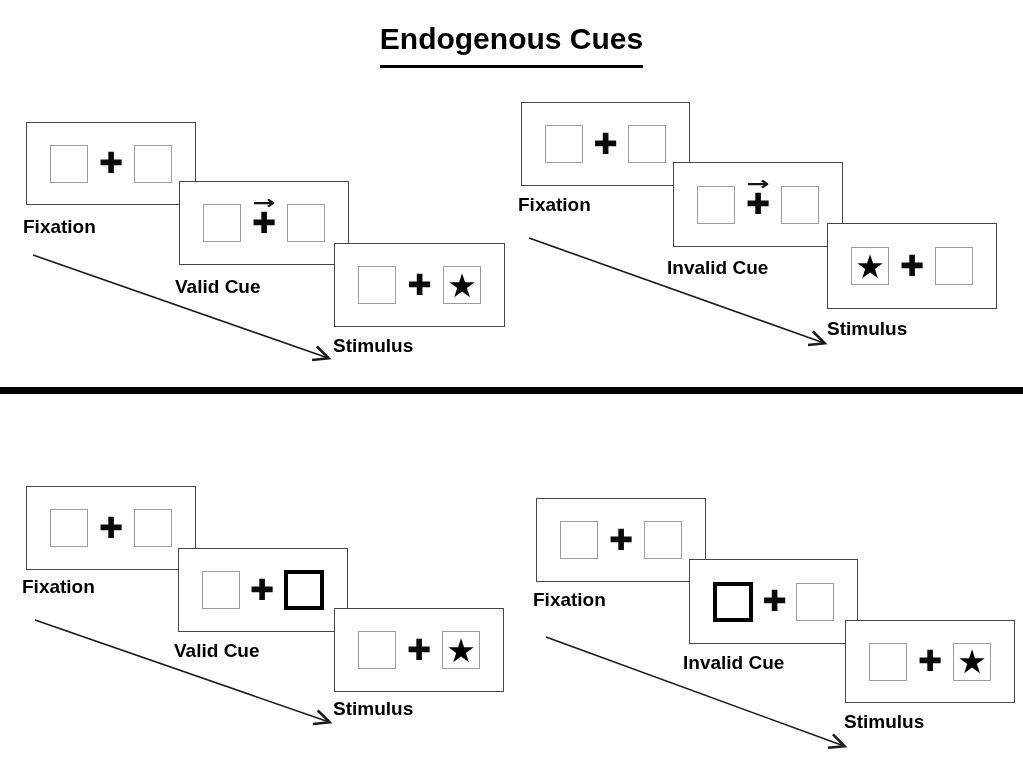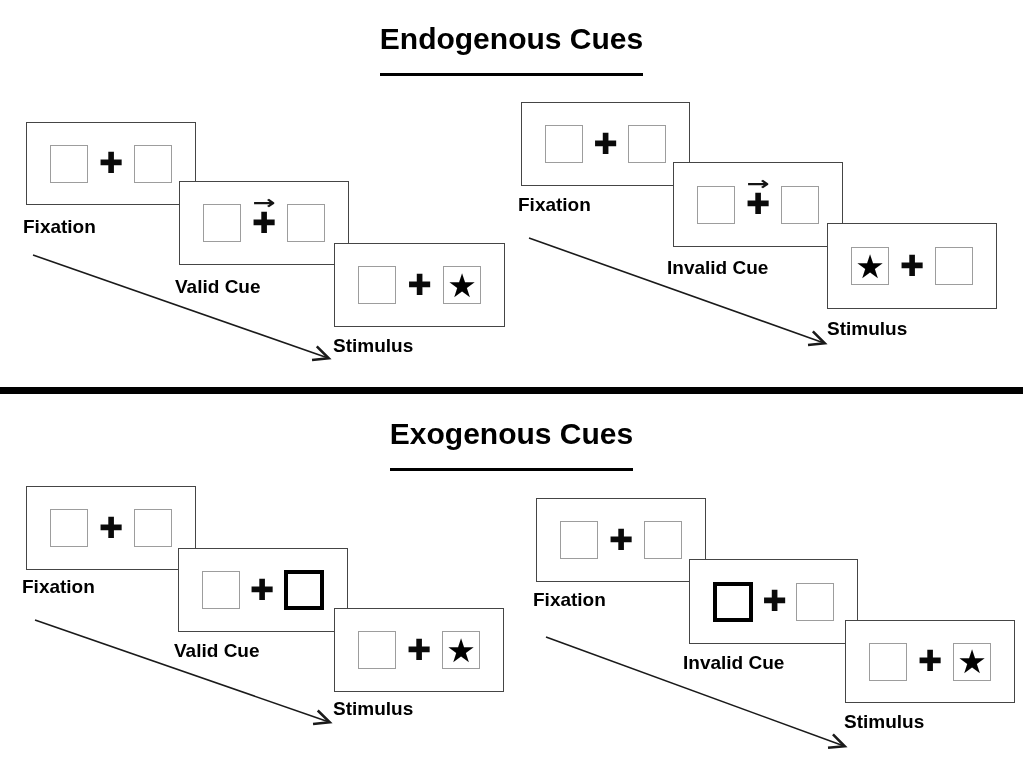--- a/index.html
+++ b/index.html
@@ -4,21 +4,21 @@
 <style>
   html,body{margin:0;padding:0;background:#ffffff;}
   .stage{
     position:relative;width:1023px;height:767px;background:#ffffff;overflow:hidden;
     font-family:"Liberation Sans","DejaVu Sans",sans-serif;color:#000;
   }
   .section-title{
     position:absolute;left:0;right:0;text-align:center;
     font-size:30px;font-weight:bold;letter-spacing:0px;
   }
-  .section-title span{border-bottom:3px solid #000;padding-bottom:18px;}
+  .section-title span{border-bottom:3px solid #000;padding-bottom:10px;}
   .divider{position:absolute;left:0;top:387px;width:100%;height:7px;background:#000;}
   .panel{
     position:absolute;background:#fff;border:1.5px solid #454545;
     display:flex;align-items:center;justify-content:space-between;
     padding:0 23px;box-sizing:border-box;
   }
   .box{
     width:38px;height:38px;border:1.5px solid #9d9d9d;background:#fff;
     display:flex;align-items:center;justify-content:center;box-sizing:border-box;
   }
@@ -126,23 +126,20 @@
       <span class="plus">✚</span>
     </div>
     <div class="box">
         <span class="star"></span>
       </div>
   </div>
   <div class="panel-label" style="left:827px;top:318px">Stimulus</div>
 
   <div class="divider"></div>
 
-  <div class="section-title" style="top:417px">
-    <span>Exogenous Cues</span>
-  </div>
 
   <div class="panel" style="left:26px;top:486px;width:170px;height:84px">
     <div class="box">
         <span class="star"></span>
       </div>
     <div class="center">
       <span class="cue-arrow"></span>
       <span class="plus">✚</span>
     </div>
     <div class="box">

